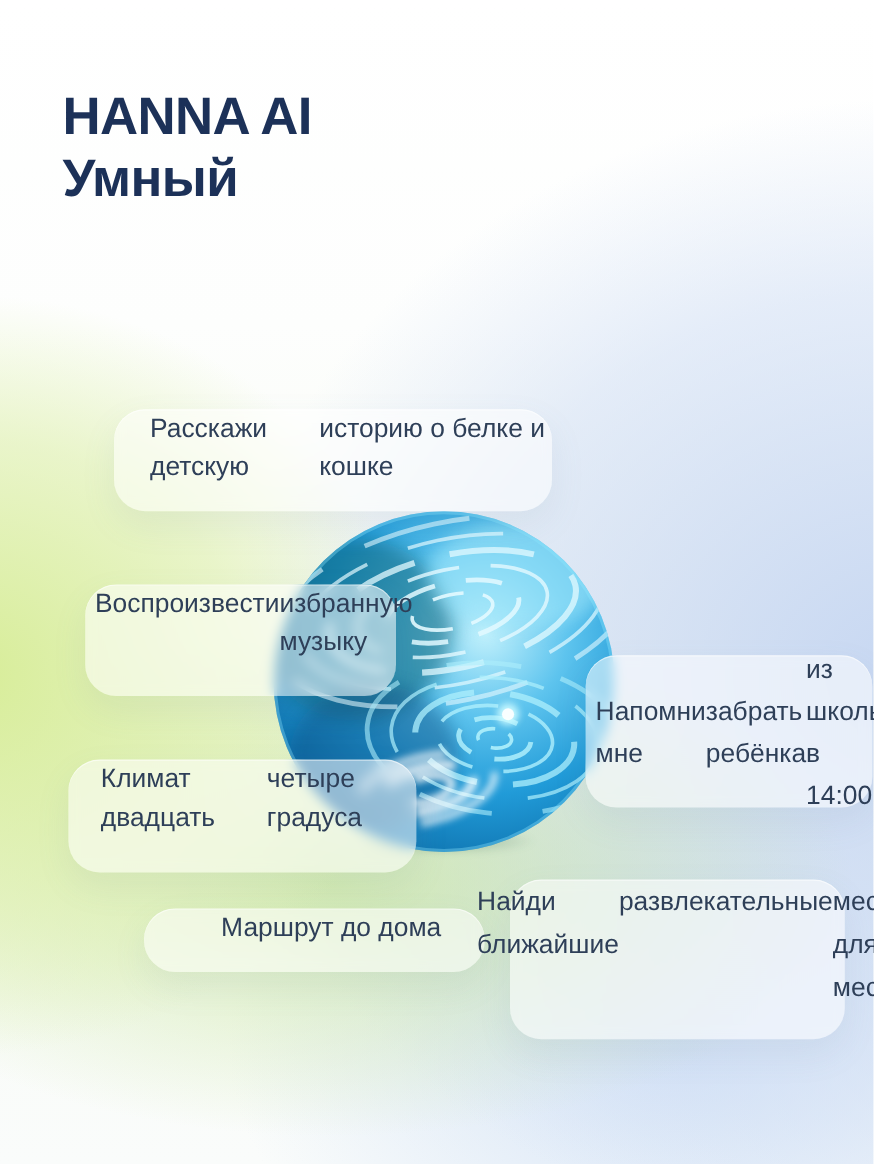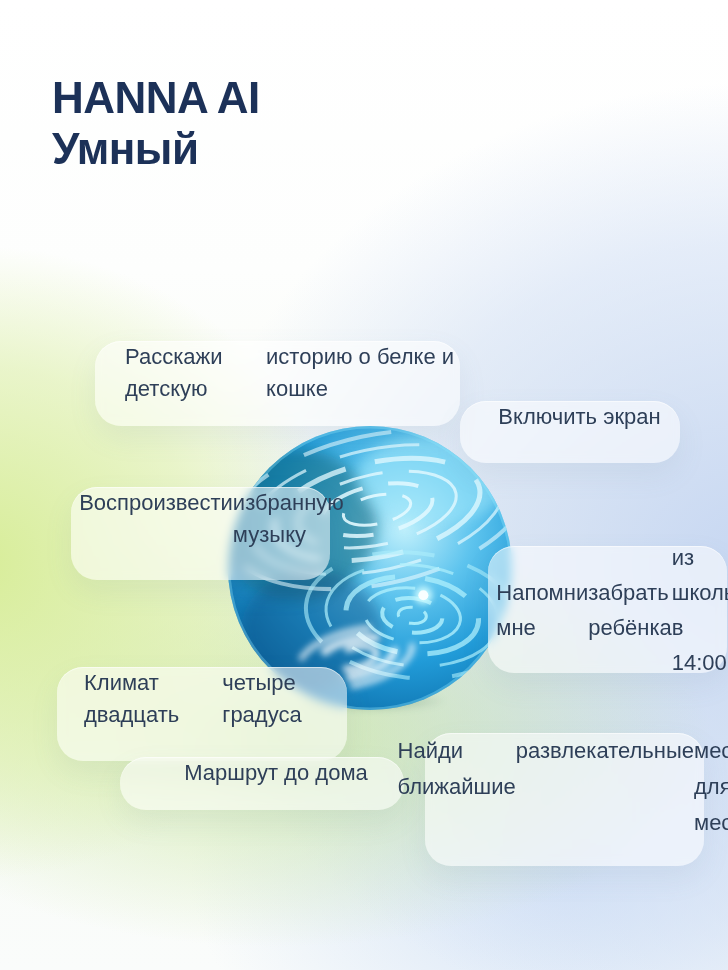--- a/index.html
+++ b/index.html
@@ -33,21 +33,21 @@
     display:flex;justify-content:center;
     color:#2e3f58;font-size:22px;line-height:32px;font-weight:500;
     box-shadow:0 12px 28px rgba(110,140,160,0.10), inset 0 1px 0 rgba(255,255,255,0.55);
     backdrop-filter:blur(5px);
     -webkit-backdrop-filter:blur(5px);
   }
   .b1{left:95px; top:341px; width:335px; height:85px; padding-left:30px;}
   .b2{left:460px;top:401px; width:201px; height:62px; padding-left:19px;}
   .b3{left:35px; top:487px; width:237px; height:93px; padding-left:22px;margin-left:36px;}
   .b4{left:488px;top:546px; width:218px; height:127px;padding-left:21px;line-height:35px;align-items:center;}
-  .b5{left:57px; top:667px; width:263px; height:94px; padding-left:27px;}
+  .b5{left:57px; top:633px; width:263px; height:94px; padding-left:27px;}
   .b6{left:120px;top:757px; width:256px; height:53px; padding-left:28px;}
   .b7{left:425px;top:733px; width:256px; height:133px;padding-left:23px;line-height:36px;}
 </style>
 </head>
 <body>
 
 <div class="stage">
 
   <div class="title-block">
     <div>HANNA AI</div>
@@ -107,23 +107,20 @@
         <circle cx="143" cy="143" r="140" fill="none" stroke="#8fe9ff" stroke-width="3" opacity="0.35"></circle>
       </g>
     </svg>
   </div>
 
   <div class="bubble b1">
     <div>Расскажи детскую</div>
     <div>историю о белке и кошке</div>
   </div>
 
-  <div class="bubble b2">
-    <div>Включить экран</div>
-  </div>
 
   <div class="bubble b3">
     <div>Воспроизвести</div>
     <div>избранную музыку</div>
   </div>
 
   <div class="bubble b4">
     <div>Напомни мне</div>
     <div>забрать ребёнка</div>
     <div>из школы в 14:00</div>

